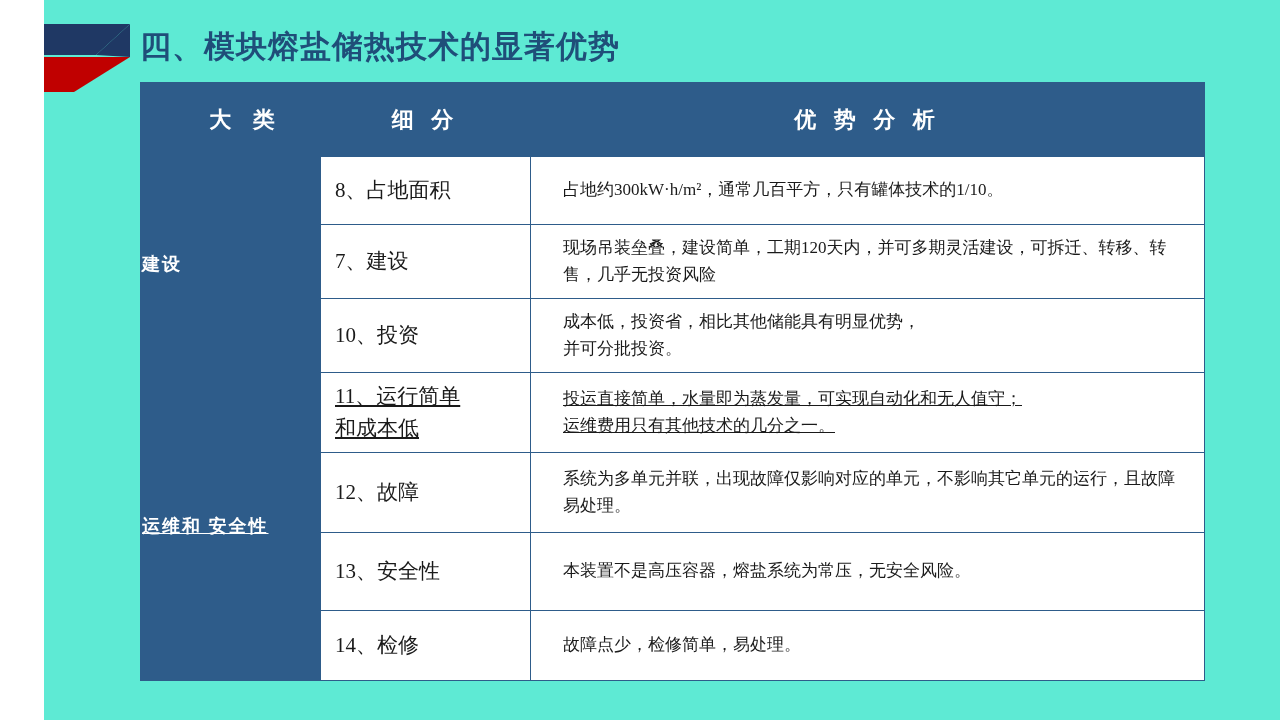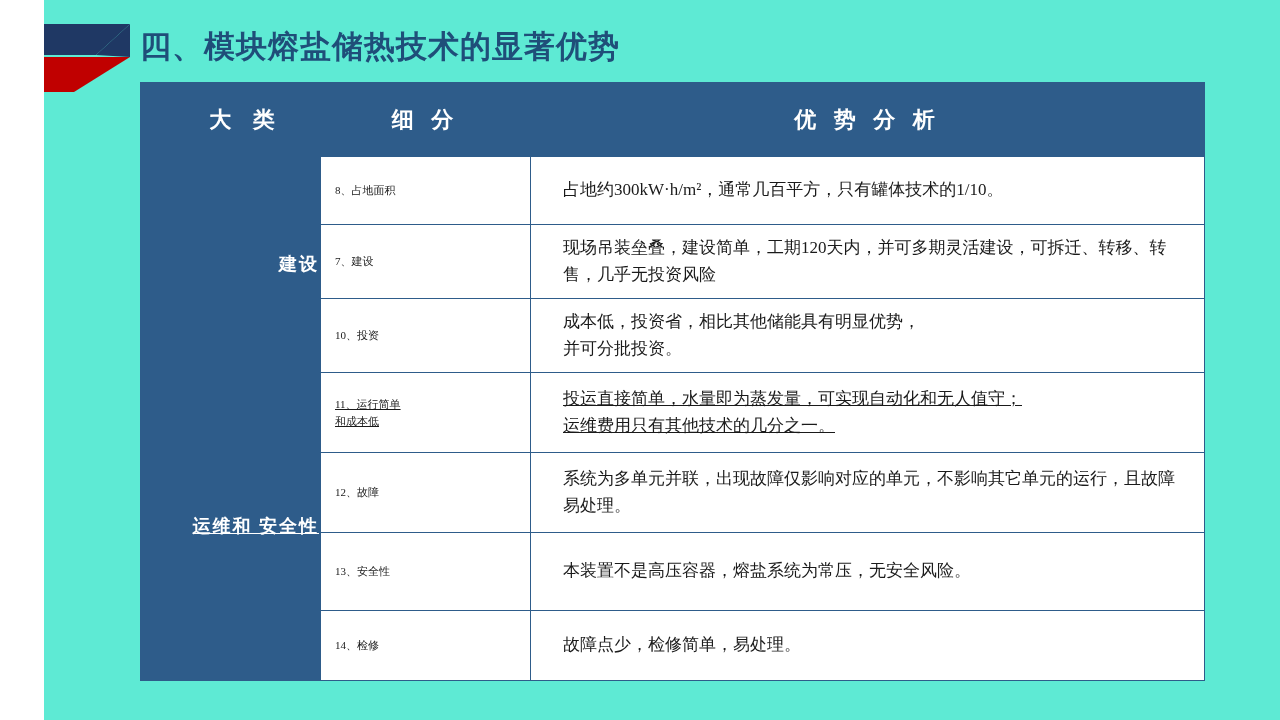--- a/index.html
+++ b/index.html
@@ -69,30 +69,30 @@
     border: 1px solid #2E5C8A;
   }
   thead th.h1 { letter-spacing: 8px; padding-left: 32px; }
 
   
   td.cat {
     background: #2E5C8A;
     color: #ffffff;
     font-size: 18px;
     font-weight: bold;
-    text-align: right;
+    text-align: left;
     line-height: 1.5;
     letter-spacing: 2px;
   }
 
   
   td.sub {
     background: #ffffff;
     color: #1a1a1a;
-    font-size: 11px;
+    font-size: 21px;
     padding: 8px 0 8px 14px;
     line-height: 1.5;
     white-space: pre-line;
   }
 
   
   td.ana {
     background: #ffffff;
     color: #1a1a1a;
     font-size: 17px;

